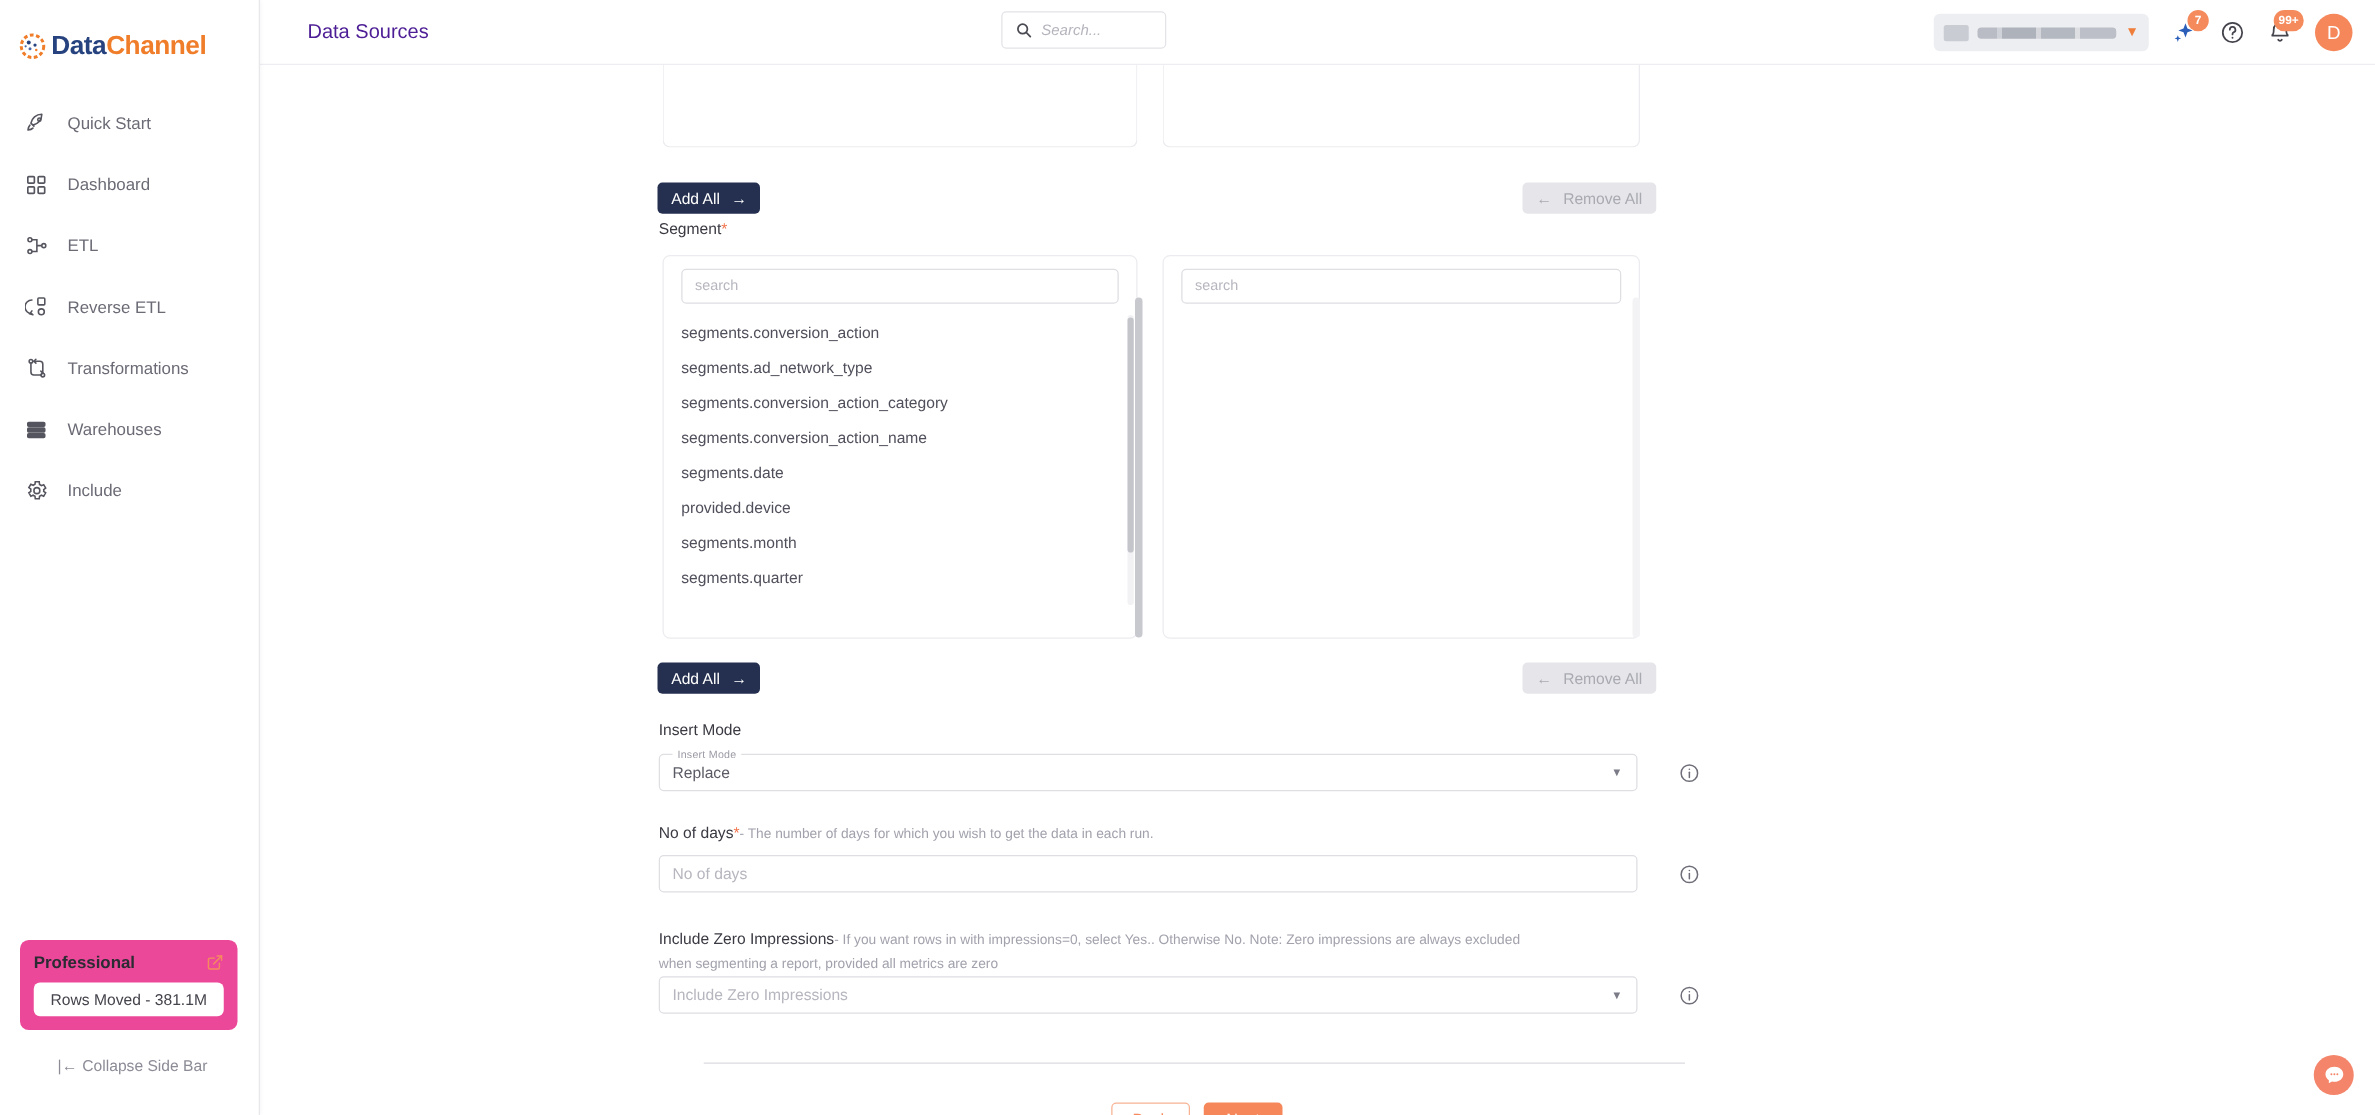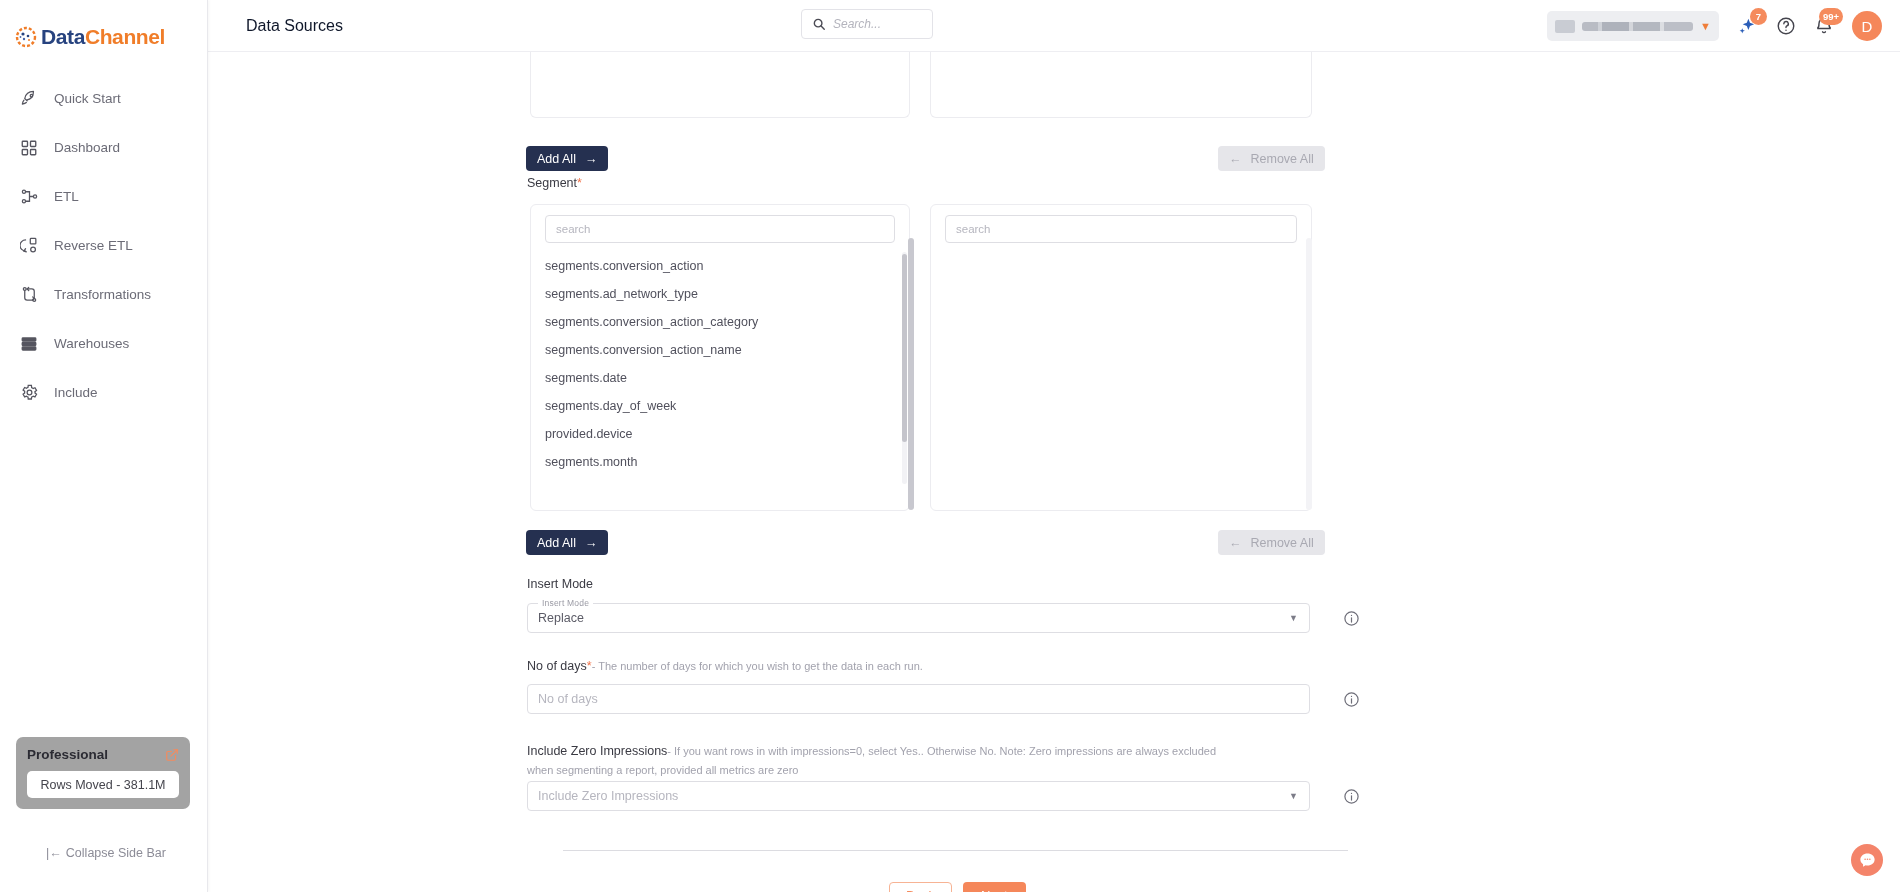--- a/index.html
+++ b/index.html
@@ -27,22 +27,22 @@
 
   .nav { margin-top: 16px; }
   .nav-item {
     display:flex; align-items:center; height:49px; padding-left:18px; cursor:pointer;
     color:#6b6b76; font-size:13.5px;
   }
   .nav-icon { width:22px; height:22px; margin-right:14px; flex:0 0 22px; display:flex; align-items:center; justify-content:center; color:#55555f;}
   .nav-label { white-space:nowrap; }
 
   .plan-card {
-    position:absolute; left:16px; bottom:83px; width:174px;
-    background:#a3a3a3; border-radius:7px; padding:10px 11px 11px 11px;
+    position:absolute; left:16px; bottom:68px; width:174px;
+    background:#ec4899; border-radius:7px; padding:10px 11px 11px 11px;
   }
   .plan-top { display:flex; align-items:center; justify-content:space-between; }
   .plan-name { font-size:13.5px; font-weight:bold; color:#2b2b33; }
   .plan-link { color:#f58b5d; width:14px; height:14px; cursor:pointer; }
   .plan-rows {
     margin-top:9px; background:#ffffff; border-radius:5px; height:27px;
     display:flex; align-items:center; justify-content:center;
     font-size:12.5px; color:#44444c;
   }
   .collapse {
@@ -50,21 +50,21 @@
     font-size:12.5px; color:#8c8c97; cursor:pointer;
   }
   .collapse .cicon { color:#8c8c97; margin-right:4px; }
 
   
   .main { flex:1 1 auto; position:relative; height:892px; background:#ffffff; }
   .topbar {
     height:52px; background:#ffffff; display:flex; align-items:center;
     border-bottom:1px solid #eeeef2; position:relative;
   }
-  .page-title { font-size:16px; color:#0f172a; margin-left:38px; }
+  .page-title { font-size:16px; color:#4c1d95; margin-left:38px; }
   .top-search {
     position:absolute; left:593px; top:9px; width:132px; height:30px;
     border:1px solid #e3e3e8; border-radius:4px; background:#fff;
     display:flex; align-items:center; padding-left:10px;font-style:italic;
   }
   .top-search .sicon { color:#4a4a53; margin-right:7px; display:flex; }
   .top-search .sph { font-size:12px; color:#b4b4bd; }
 
   .top-right { position:absolute; right:18px; top:0; height:52px; display:flex; align-items:center; gap:18px; }
   .workspace {
@@ -356,21 +356,20 @@
       <div class="dual-left" style="top:152px; height:307px;">
         <div class="panel-search">
           <span>search</span>
         </div>
         <div class="panel-list">
           <div class="list-item">segments.conversion_action</div>
           <div class="list-item">segments.ad_network_type</div>
           <div class="list-item">segments.conversion_action_category</div>
           <div class="list-item">segments.conversion_action_name</div>
           <div class="list-item">segments.date</div>
-          <div class="list-item">segments.day_of_week</div>
           <div class="list-item">provided.device</div>
           <div class="list-item">segments.month</div>
           <div class="list-item">segments.quarter</div>
           <div class="sbar-track"></div>
           <div class="sbar-thumb"></div>
         </div>
       </div>
 
       <div class="dual-right" style="top:152px; height:307px;">
         <div class="panel-search">

